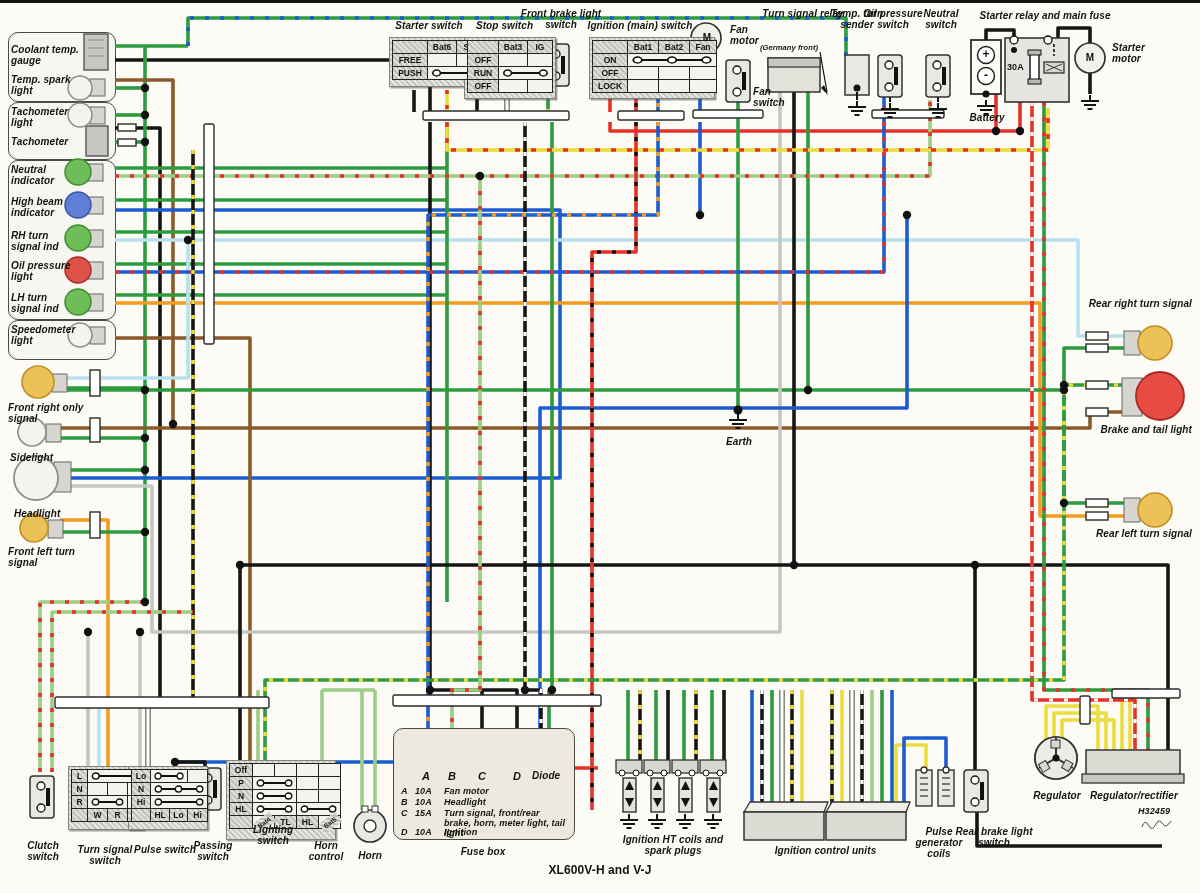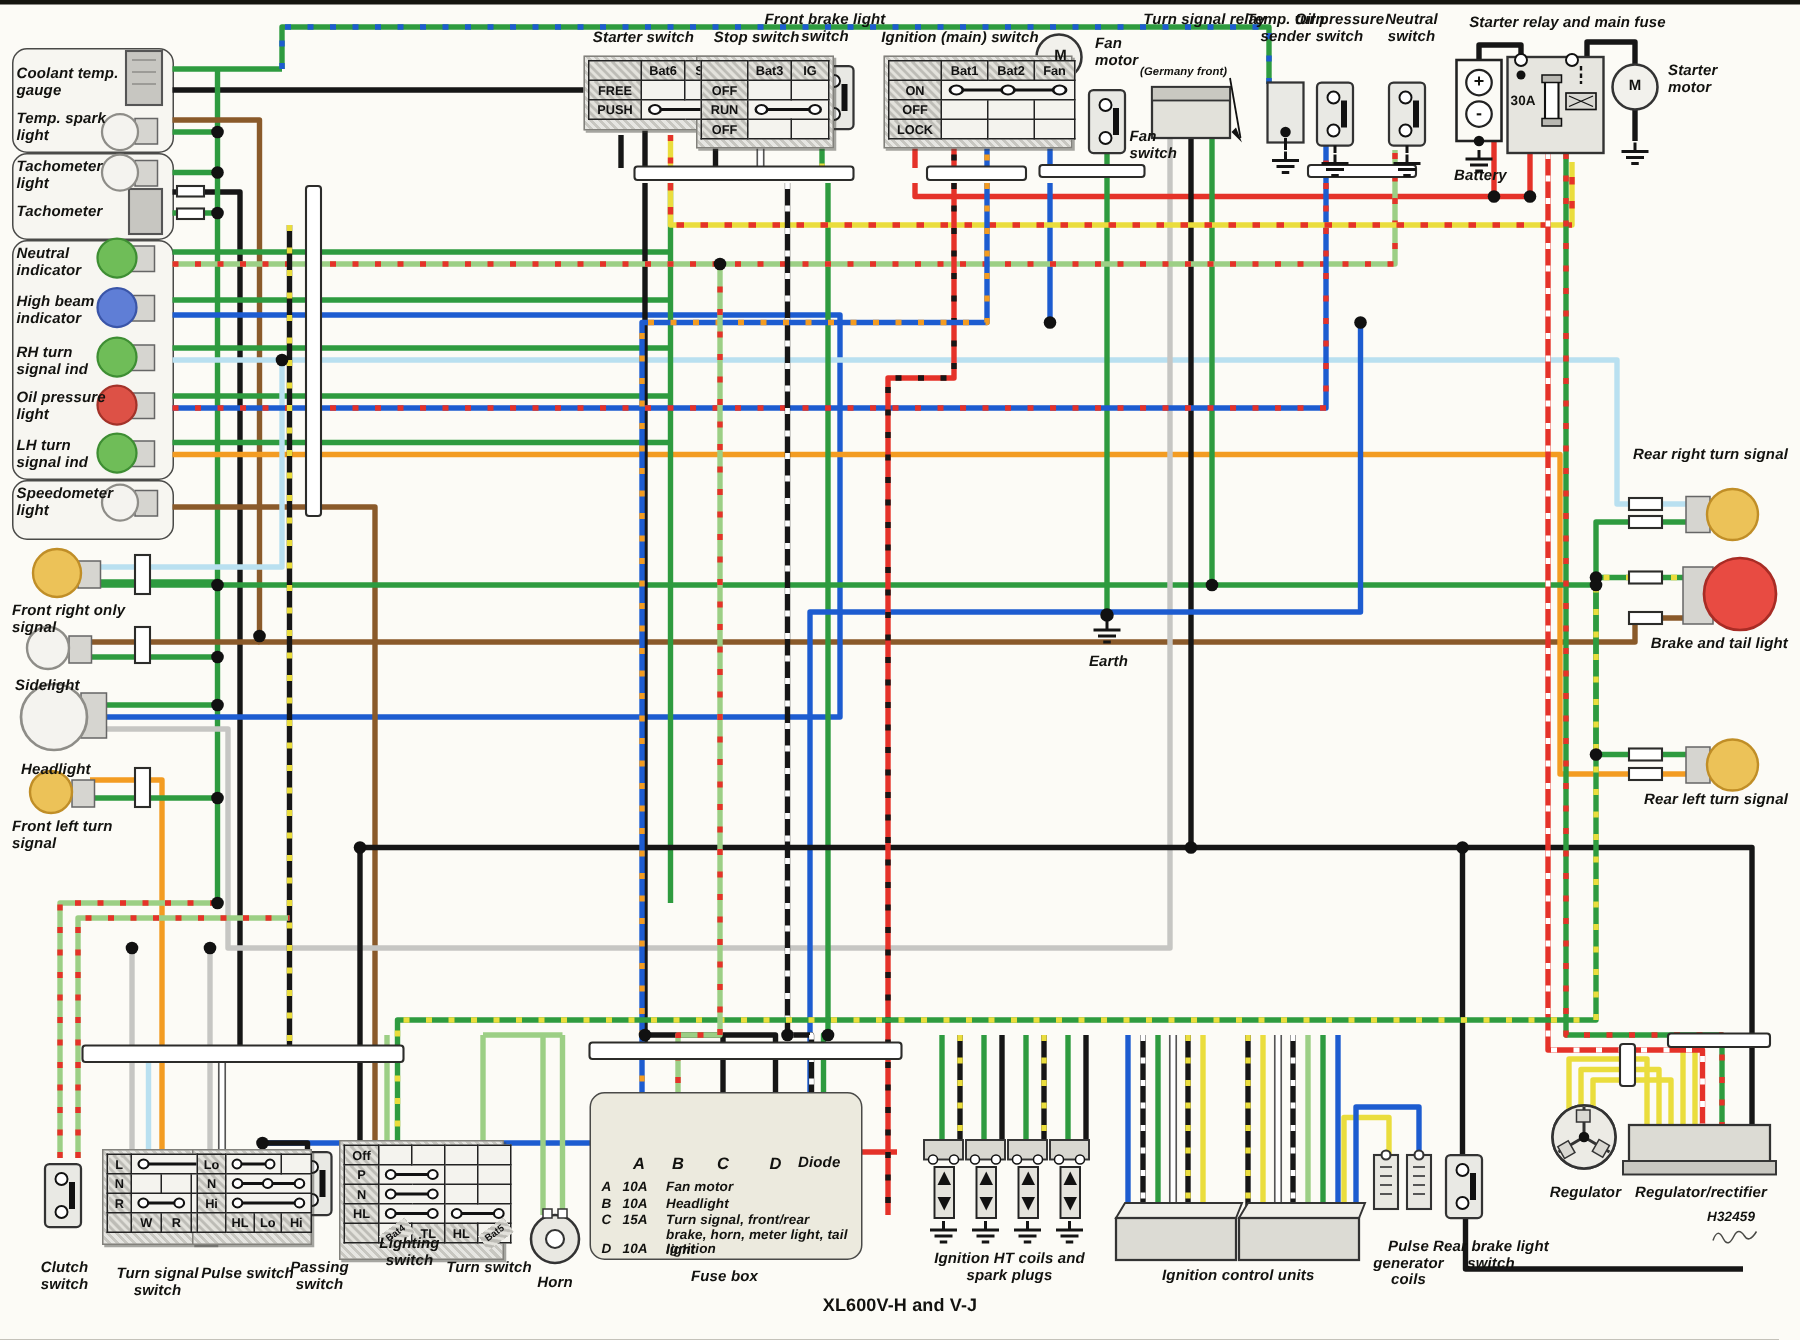--- a/index.html
+++ b/index.html
@@ -741,21 +741,21 @@
 <div class="lbl" style="left:10px;top:452px;width:70px">Sidelight</div>
 <div class="lbl" style="left:14px;top:508px;width:70px">Headlight</div>
 <div class="lbl" style="left:8px;top:546px;width:80px">Front left turn signal</div>
 
 <div class="lbl r" style="left:1088px;top:298px;width:104px">Rear right turn signal</div>
 <div class="lbl r" style="left:1088px;top:424px;width:104px">Brake and tail light</div>
 <div class="lbl r" style="left:1088px;top:528px;width:104px">Rear left turn signal</div>
 
 <div class="lbl c" style="left:379px;top:20px;width:100px">Starter switch</div>
 <div class="lbl c" style="left:457px;top:20px;width:95px">Stop switch</div>
-<div class="lbl c" style="left:507px;top:8px;width:86px">Front brake light switch</div>
+<div class="lbl c" style="left:518px;top:8px;width:86px">Front brake light switch</div>
 <div class="lbl c" style="left:580px;top:20px;width:120px">Ignition (main) switch</div>
 <div class="lbl" style="left:730px;top:24px;width:48px">Fan motor</div>
 <div class="lbl" style="left:753px;top:86px;width:44px">Fan switch</div>
 <div class="lbl c" style="left:758px;top:8px;width:90px">Turn signal relay</div>
 <div class="lbl sm" style="left:760px;top:44px;width:72px">(Germany front)</div>
 <div class="lbl c" style="left:829px;top:8px;width:56px">Temp. turn sender</div>
 <div class="lbl c" style="left:862px;top:8px;width:62px">Oil pressure switch</div>
 <div class="lbl c" style="left:914px;top:8px;width:54px">Neutral switch</div>
 <div class="lbl c" style="left:960px;top:10px;width:170px">Starter relay and main fuse</div>
 <div class="lbl c" style="left:956px;top:112px;width:62px">Battery</div>
@@ -765,21 +765,21 @@
 <div class="lbl np c" style="left:1082px;top:52px;width:16px">M</div>
 <div class="lbl np c" style="left:979px;top:48px;width:14px;font-size:12px">+</div>
 <div class="lbl np c" style="left:979px;top:69px;width:14px;font-size:12px">-</div>
 <div class="lbl c" style="left:714px;top:436px;width:50px">Earth</div>
 
 <div class="lbl c" style="left:12px;top:840px;width:62px">Clutch switch</div>
 <div class="lbl c" style="left:64px;top:844px;width:82px">Turn signal switch</div>
 <div class="lbl c" style="left:132px;top:844px;width:66px">Pulse switch</div>
 <div class="lbl c" style="left:182px;top:840px;width:62px">Passing switch</div>
 <div class="lbl c" style="left:238px;top:824px;width:70px">Lighting switch</div>
-<div class="lbl c" style="left:296px;top:840px;width:60px">Turn switch</div>
+<div class="lbl c" style="left:296px;top:840px;width:60px">Horn control</div>
 <div class="lbl c" style="left:349px;top:850px;width:42px">Horn</div>
 <div class="lbl c" style="left:446px;top:846px;width:74px">Fuse box</div>
 <div class="lbl mid c" style="left:418px;top:770px;width:16px;z-index:5">A</div>
 <div class="lbl mid c" style="left:444px;top:770px;width:16px;z-index:5">B</div>
 <div class="lbl mid c" style="left:474px;top:770px;width:16px;z-index:5">C</div>
 <div class="lbl mid c" style="left:509px;top:770px;width:16px;z-index:5">D</div>
 <div class="lbl" style="left:532px;top:770px;width:40px;z-index:5">Diode</div>
 
 <div class="lbl tiny" style="left:401px;top:786px;width:12px;z-index:5">A</div>
 <div class="lbl tiny" style="left:415px;top:786px;width:26px;z-index:5">10A</div>

